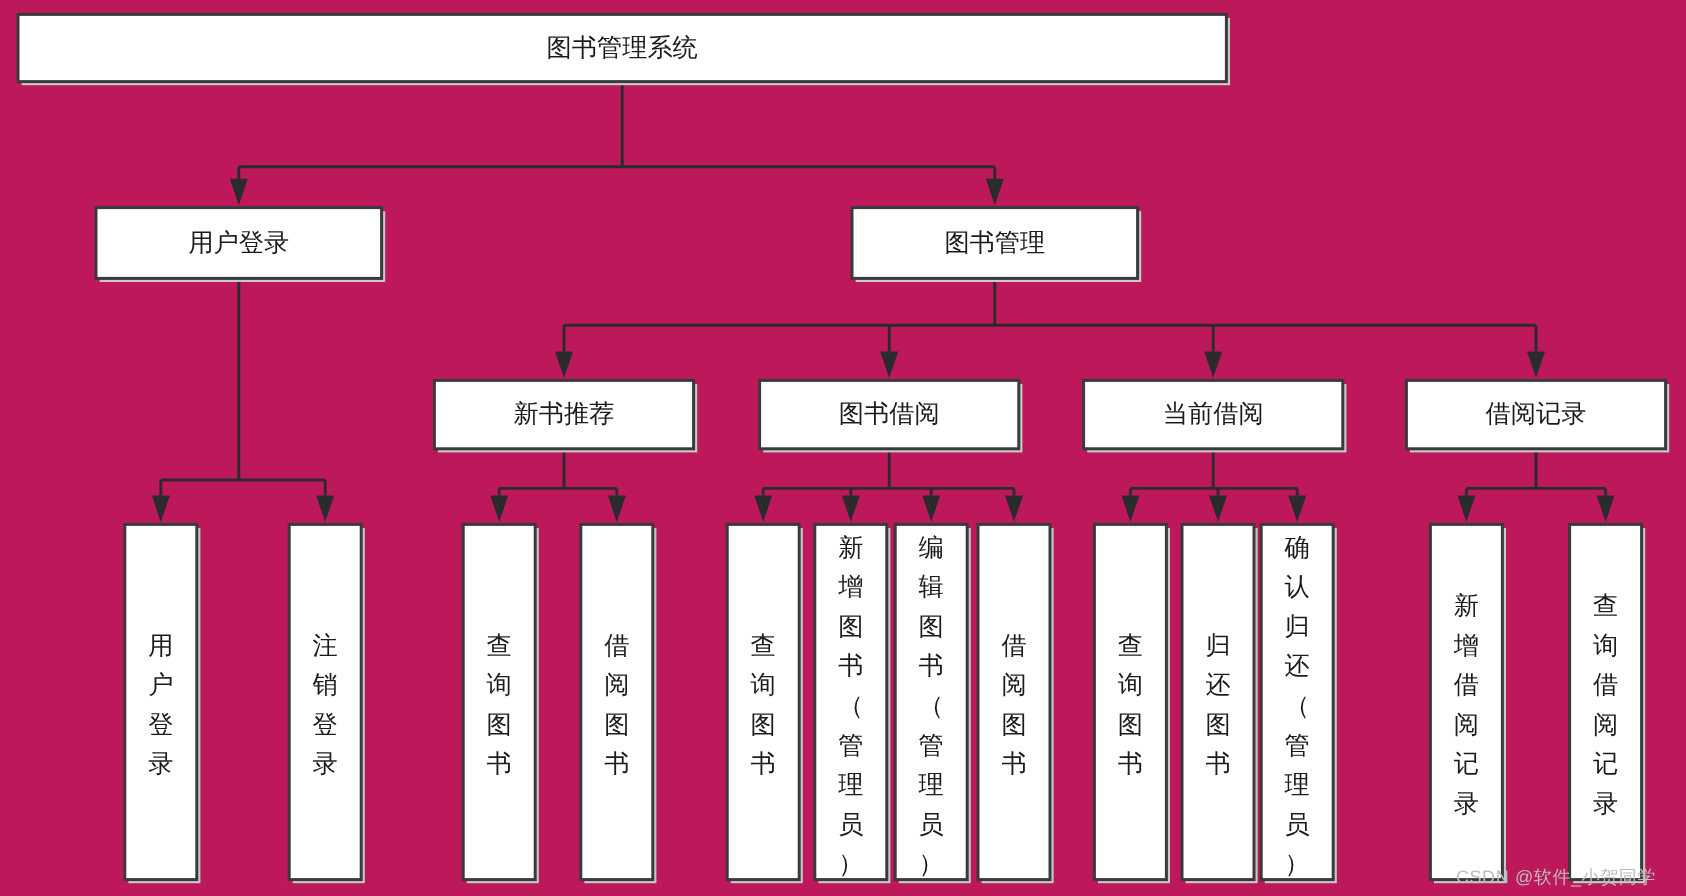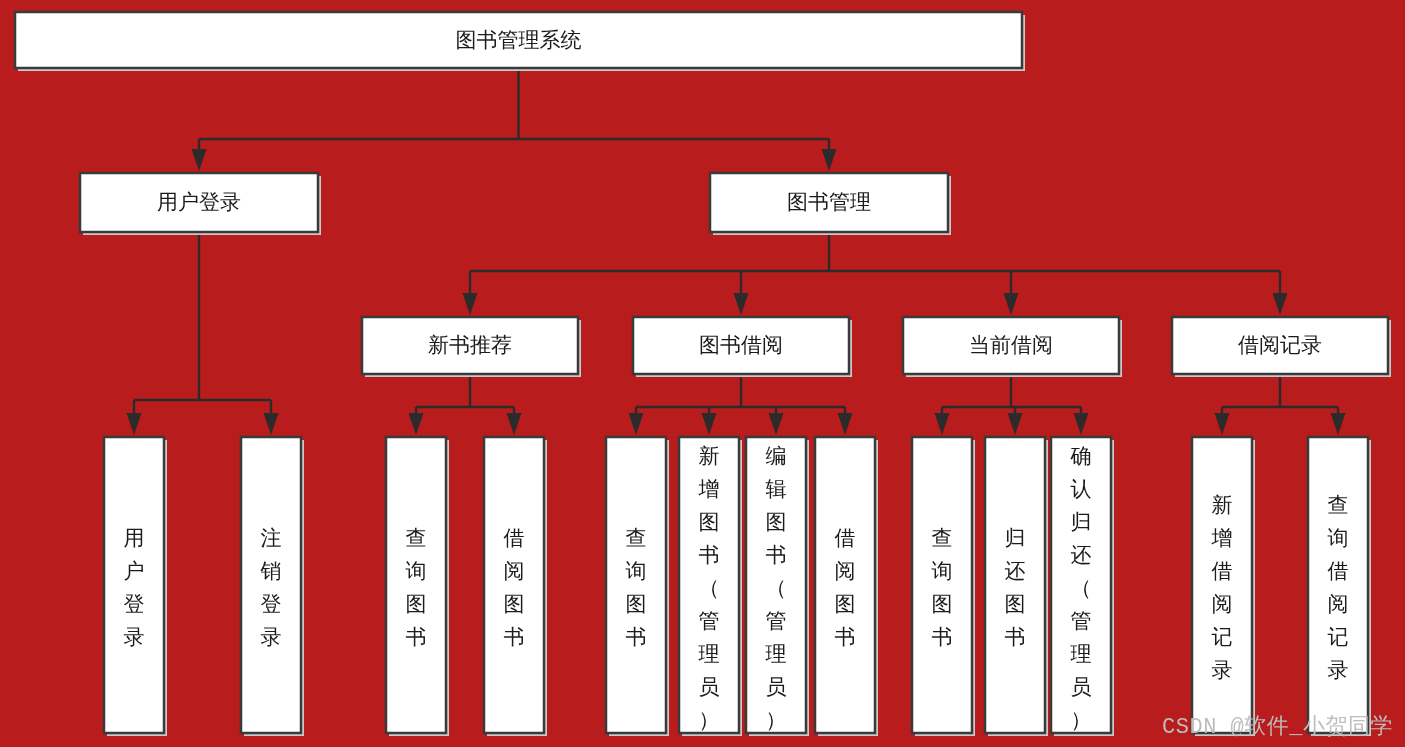--- a/index.html
+++ b/index.html
@@ -8,21 +8,21 @@
     padding: 0;
     background: #ffffff;
   }
   body {
     font-family: "Liberation Sans", "DejaVu Sans", sans-serif;
   }
   #diagram-root {
     position: relative;
     width: 1405px;
     height: 747px;
-    background: #b91c1c;
+    background: #be185d;
     overflow: hidden;
   }
   svg#tree-svg {
     position: absolute;
     left: 0;
     top: 0;
     width: 1405px;
     height: 747px;
     display: block;
   }
@@ -53,24 +53,24 @@
     dominant-baseline: middle;
   }
   .node-label-v {
     font-family: "Liberation Sans", "DejaVu Sans", sans-serif;
     font-size: 21px;
     fill: #1b1b1b;
     text-anchor: middle;
   }
   .watermark {
     position: absolute;
-    right: 12px;
+    right: 25px;
     bottom: 6px;
-    font-family: Liberation Mono, monospace;
-    font-size: 22px;
+    font-family: Liberation Sans, sans-serif;
+    font-size: 15px;
     color: #bdbdbd;
     letter-spacing: 0.5px;
     white-space: nowrap;
     user-select: none;
   }
 </style>
 </head>
 <body>
 
 <div id="diagram-root">

